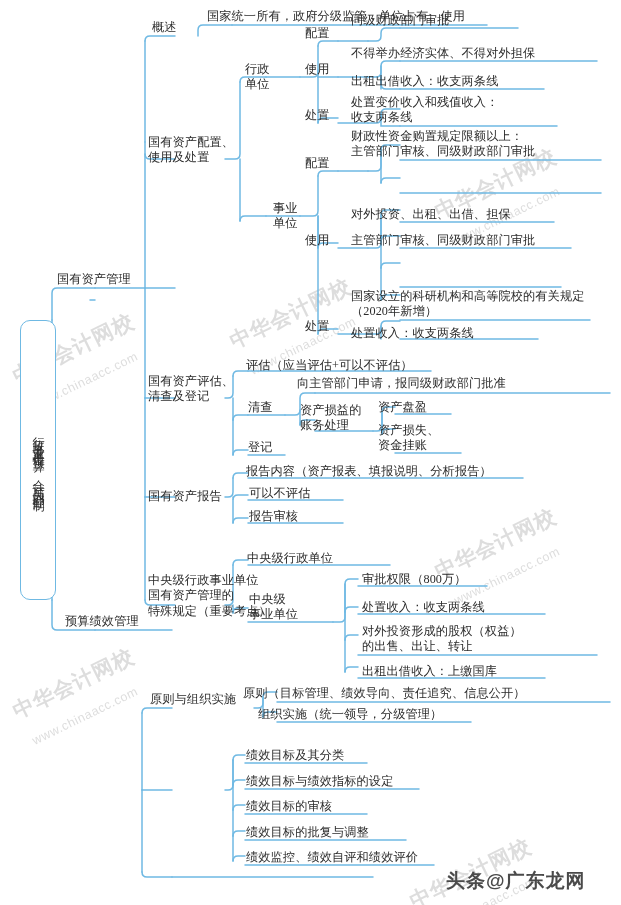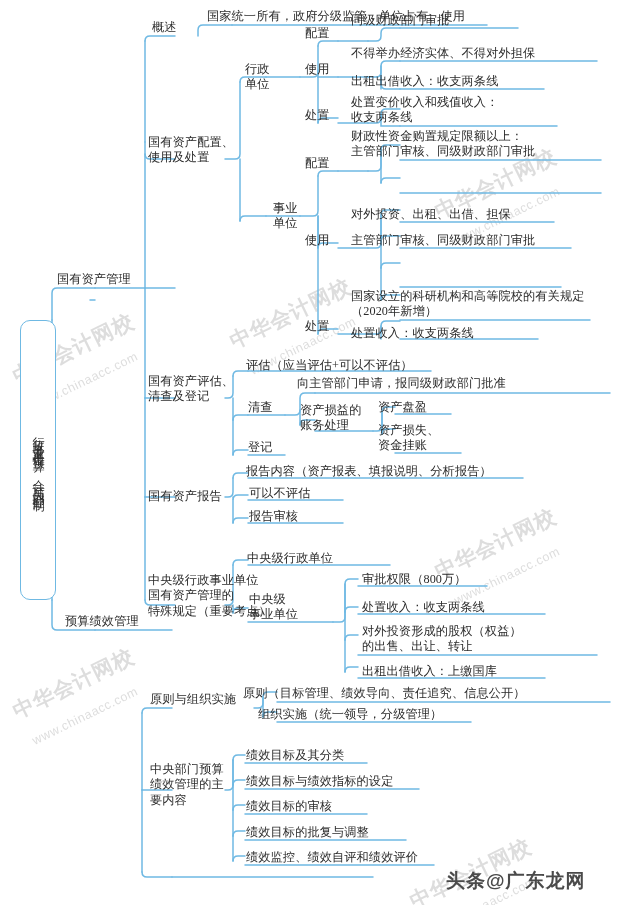--- a/index.html
+++ b/index.html
@@ -327,23 +327,20 @@
   <div class="node" style="left:362px;top:572px;">审批权限（800万）</div>
   <div class="node" style="left:362px;top:600px;">处置收入：收支两条线</div>
   <div class="node" style="left:362px;top:624px;">对外投资形成的股权（权益）
 的出售、出让、转让</div>
   <div class="node" style="left:362px;top:664px;">出租出借收入：上缴国库</div>
 
   <div class="node" style="left:150px;top:692px;">原则与组织实施</div>
   <div class="node" style="left:243px;top:686px;">原则（目标管理、绩效导向、责任追究、信息公开）</div>
   <div class="node" style="left:258px;top:707px;">组织实施（统一领导，分级管理）</div>
 
-  <div class="node" style="left:150px;top:762px;">中央部门预算
-绩效管理的主
-要内容</div>
   <div class="node" style="left:246px;top:748px;">绩效目标及其分类</div>
   <div class="node" style="left:246px;top:774px;">绩效目标与绩效指标的设定</div>
   <div class="node" style="left:246px;top:799px;">绩效目标的审核</div>
   <div class="node" style="left:246px;top:825px;">绩效目标的批复与调整</div>
   <div class="node" style="left:246px;top:850px;">绩效监控、绩效自评和绩效评价</div>
 
 
   <div class="wm2" style="left:446px;top:868px;font-size:19px;color:#4a4a4a;letter-spacing:1px;">头条@广东龙网</div>
 
 </div>

